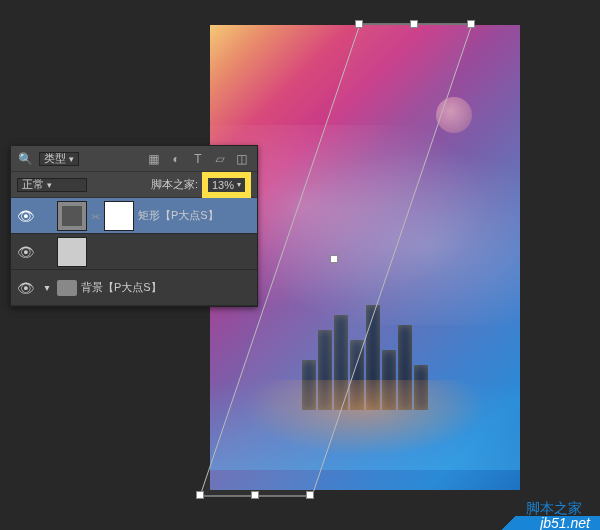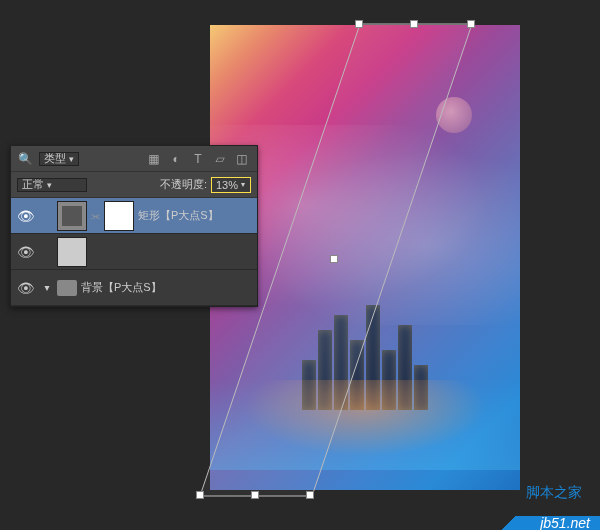--- a/index.html
+++ b/index.html
@@ -90,21 +90,21 @@
 }
 .dropdown { display: inline-flex; align-items: center; gap: 3px; }
 .dropdown::after { content: '▾'; font-size: 9px; }
 .icon-btn {
   width: 18px; height: 18px;
   display: inline-flex; align-items: center; justify-content: center;
   color: #aaa; font-size: 12px;
 }
 .label { color: #ccc; font-size: 11px; }
 .num-box {
-  background: #3a3a3a; border: 1px solid #fde047;
+  background: #3a3a3a; border: 6px solid #fde047;
   padding: 1px 4px; font-size: 11px; color: #ccc;
   min-width: 40px; display: inline-flex; align-items: center;
 }
 .num-box::after { content: '▾'; font-size: 8px; margin-left: 3px; }
 .layers-list { background: #3a3a3a; }
 .layer-row {
   display: flex; align-items: center;
   height: 36px; border-bottom: 1px solid #2a2a2a;
   padding: 0 4px; gap: 4px;
 }
@@ -137,21 +137,21 @@
   position: absolute;
   right: 0; bottom: 0;
   width: 110px; height: 14px;
   background: linear-gradient(135deg, transparent 18px, #1985d6 18px);
   color: #fff; font-size: 14px; font-style: italic;
   display: flex; align-items: center; justify-content: flex-end;
   padding-right: 10px;
 }
 .watermark-top {
   position: absolute;
-  right: 18px; bottom: 28px;
+  right: 18px; bottom: 12px;
   color: #1985d6; font-size: 14px;
 }
 </style>
 </head>
 <body>
 
 <div class="canvas-area">
   <div class="moon"></div>
   <div class="clouds"></div>
   <div class="city">
@@ -187,21 +187,21 @@
     <span class="icon-btn">▦</span>
     <span class="icon-btn">◐</span>
     <span class="icon-btn">T</span>
     <span class="icon-btn">▱</span>
     <span class="icon-btn">◫</span>
   </div>
 
   <div class="panel-row">
     <span class="dropdown" style="min-width:70px">正常</span>
     <span class="spacer"></span>
-    <span class="label">不透明度:</span>
+    <span class="label">脚本之家:</span>
     <span class="num-box">13%</span>
   </div>
 
 
   <div class="layers-list">
 
     <div class="layer-row selected">
       <span class="eye">👁</span>
       <span class="disclosure"></span>
       <span class="thumb shape"></span>

